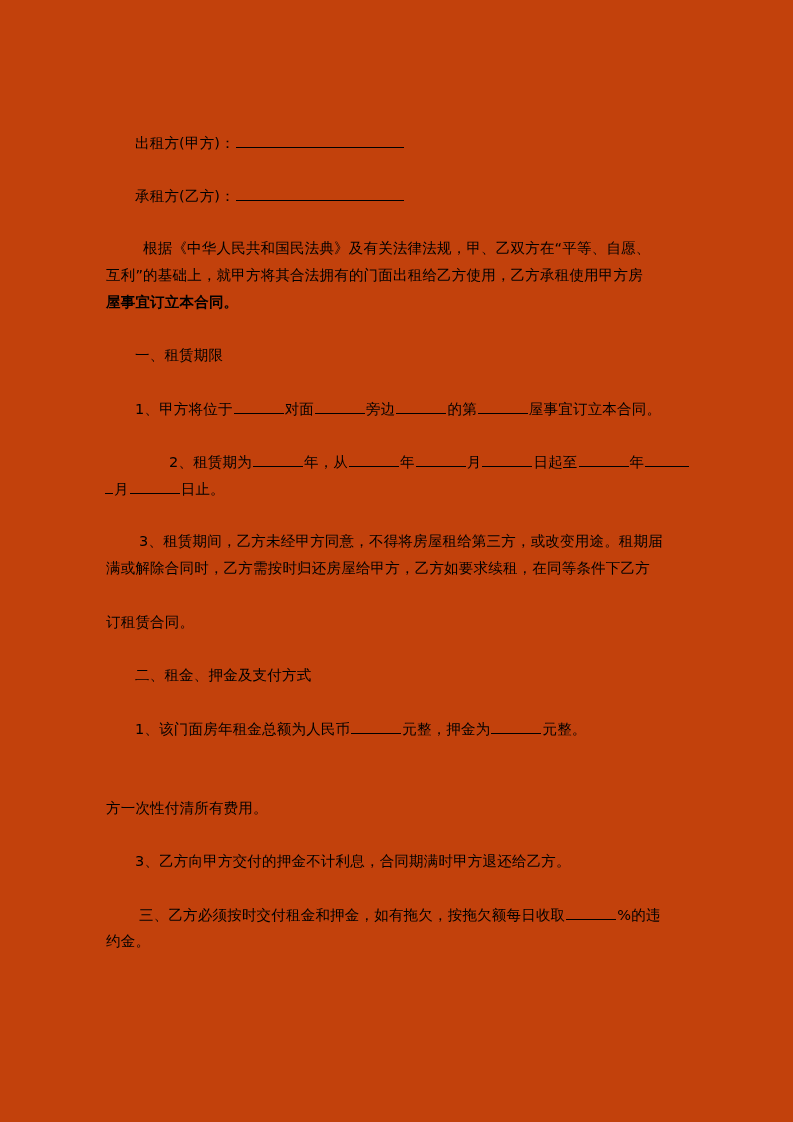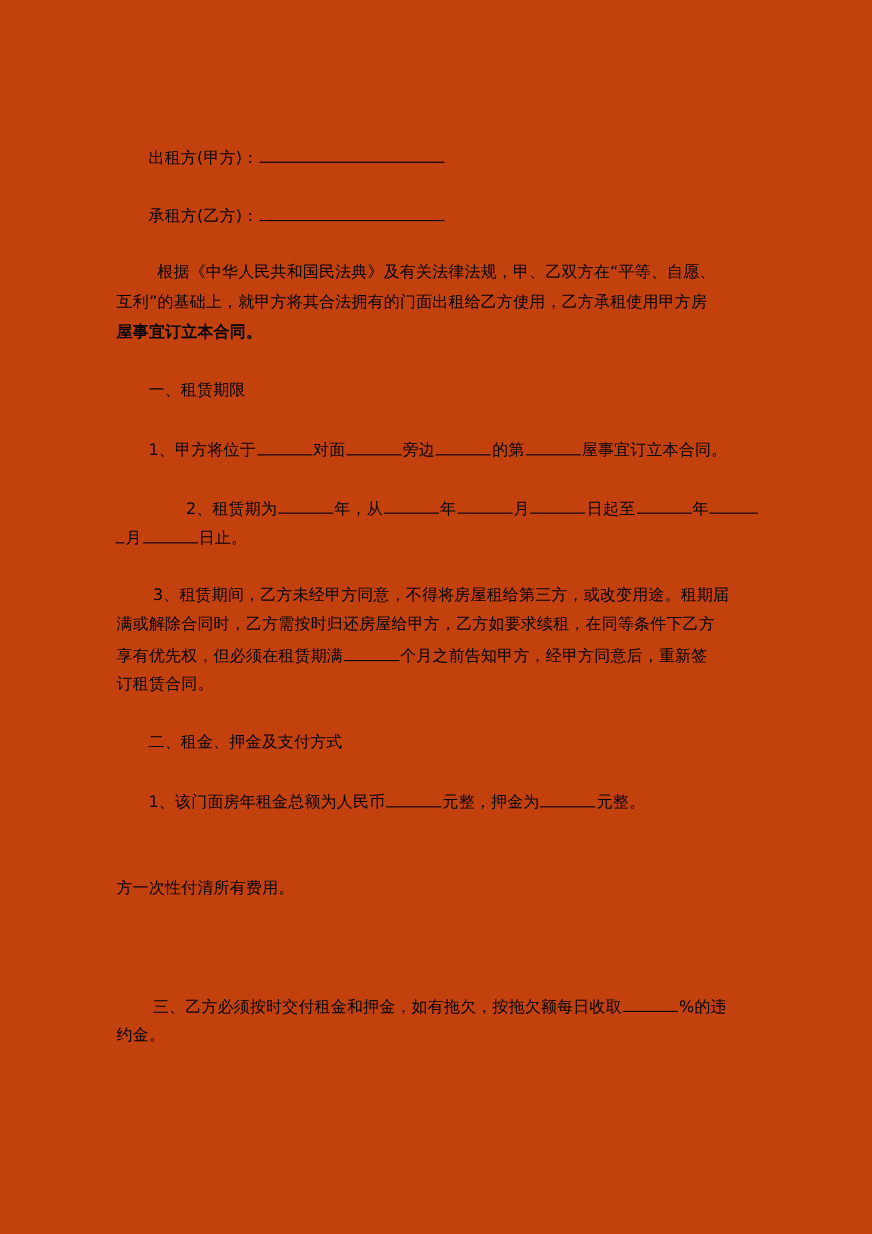--- a/index.html
+++ b/index.html
@@ -36,32 +36,30 @@
 
   <div class="line" style="left:135px; top:452px;margin-left:34px;">
     <span>2、租赁期为</span><span class="blank w7"></span><span>年，从</span><span class="blank w7"></span><span>年</span><span class="blank w7"></span><span>月</span><span class="blank w7"></span><span>日起至</span><span class="blank w7"></span><span>年</span><span class="blank w6"></span>
   </div>
   <div class="line" style="left:104px; top:479px;">
     <span class="blank" style="width:8px;"></span><span>月</span><span class="blank w7"></span><span>日止。</span>
   </div>
 
   <div class="line" style="left:139px; top:532px;">3、租赁期间，乙方未经甲方同意，不得将房屋租给第三方，或改变用途。租期届</div>
   <div class="line" style="left:106px; top:559px;">满或解除合同时，乙方需按时归还房屋给甲方，乙方如要求续租，在同等条件下乙方</div>
-  <div class="line" style="left:106px; top:586px;">
-    <span>享有优先权，但必须在租赁期满</span><span class="blank w7"></span><span>个月之前告知甲方，经甲方同意后，重新签</span>
-  </div>
   <div class="line" style="left:106px; top:613px;">订租赁合同。</div>
 
   <div class="line" style="left:135px; top:666px;">二、租金、押金及支付方式</div>
 
   <div class="line" style="left:135px; top:719px;">
     <span>1、该门面房年租金总额为人民币</span><span class="blank w7"></span><span>元整，押金为</span><span class="blank w7"></span><span>元整。</span>
   </div>
 
   <div class="line" style="left:106px; top:799px;">方一次性付清所有费用。</div>
 
+  <div class="line" style="left:135px; top:852px;">3、乙方向甲方交付的押金不计利息，合同期满时甲方退还给乙方。</div>
 
   <div class="line" style="left:139px; top:905px;">
     <span>三、乙方必须按时交付租金和押金，如有拖欠，按拖欠额每日收取</span><span class="blank w7"></span><span>%的违</span>
   </div>
   <div class="line" style="left:106px; top:932px;">约金。</div>
 
 </div>
 
 </body></html>

